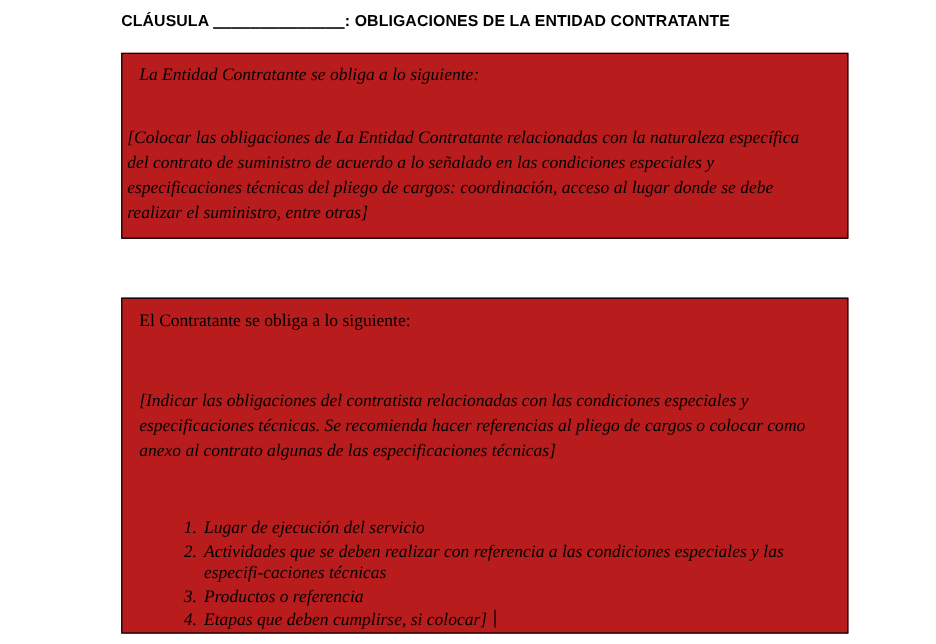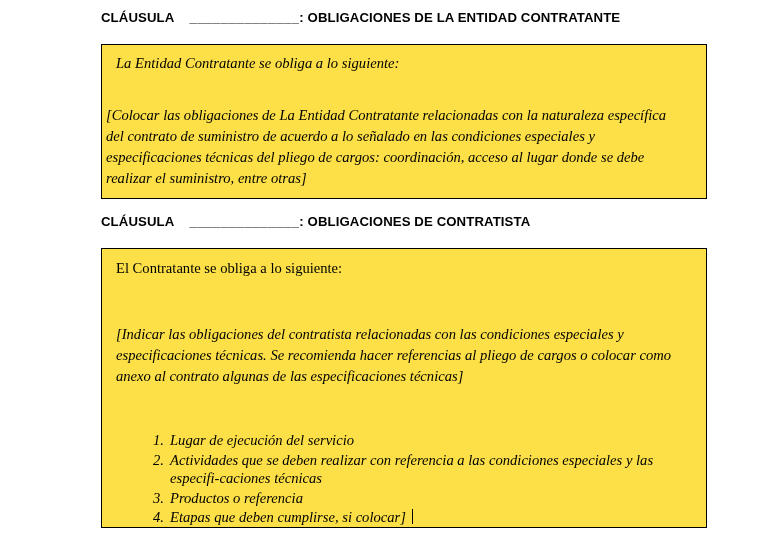--- a/index.html
+++ b/index.html
@@ -26,31 +26,31 @@
   .clause-heading {
     position: absolute;
     font-family: "Liberation Sans", sans-serif;
     font-weight: bold;
     font-size: 13.2px;
     letter-spacing: 0.1px;
     white-space: nowrap;
   }
   .clause-heading .blank {
     font-weight: bold;
+    text-decoration: underline;
     letter-spacing: 0.5px;
-    margin-left: 12px;
   }
   #heading-1 { left: 101px; top: 10px; }
   #heading-2 { left: 101px; top: 214px; }
 
   
   .doc-box {
     position: absolute;
     border: 1px solid #000000;
-    background: #fde047;
+    background: #b91c1c;
     box-sizing: border-box;
   }
   #box-1 { left: 101px; top: 44px; width: 606px; height: 155px; }
   #box-2 { left: 101px; top: 248px; width: 606px; height: 280px; }
 
   .para {
     position: absolute;
     font-family: "Liberation Serif", serif;
     font-size: 14.6px;
     line-height: 21px;
@@ -112,23 +112,20 @@
 
   <div class="clause-heading" id="heading-1">
     <span>CLÁUSULA </span><span class="blank">______________</span><span>: OBLIGACIONES DE LA ENTIDAD CONTRATANTE</span>
   </div>
 
   <div class="doc-box" id="box-1">
     <div class="para italic" id="b1-p1">La Entidad Contratante se obliga a lo siguiente:</div>
     <div class="para italic" id="b1-p2">[Colocar las obligaciones de La Entidad Contratante relacionadas con la naturaleza específica del contrato de suministro de acuerdo a lo señalado en las condiciones especiales y especificaciones técnicas del pliego de cargos: coordinación, acceso al lugar donde se debe realizar el suministro, entre otras]</div>
   </div>
 
-  <div class="clause-heading" id="heading-2">
-    <span>CLÁUSULA </span><span class="blank">______________</span><span>: OBLIGACIONES DE CONTRATISTA</span>
-  </div>
 
   <div class="doc-box" id="box-2">
     <div class="para normal" id="b2-p1">El Contratante se obliga a lo siguiente:</div>
     <div class="para italic" id="b2-p2">[Indicar las obligaciones del contratista relacionadas con las condiciones especiales y especificaciones técnicas. Se recomienda hacer referencias al pliego de cargos o colocar como anexo al contrato algunas de las especificaciones técnicas]</div>
 
     <ol class="olist">
       <li>
         <span class="num">1.</span>
         <span class="txt">Lugar de ejecución del servicio</span>
       </li>

